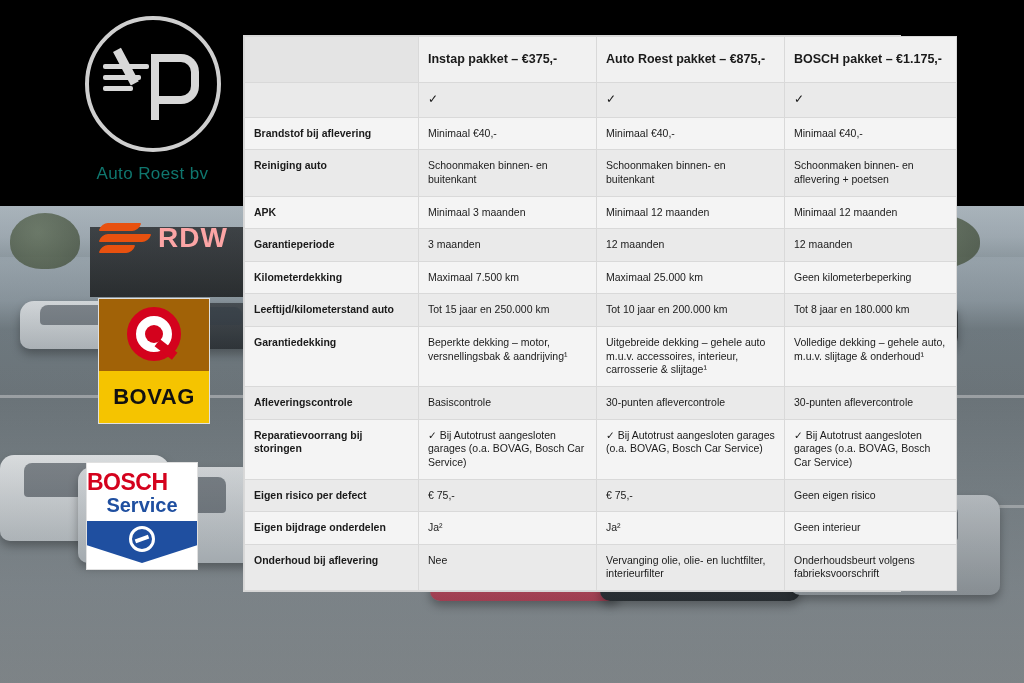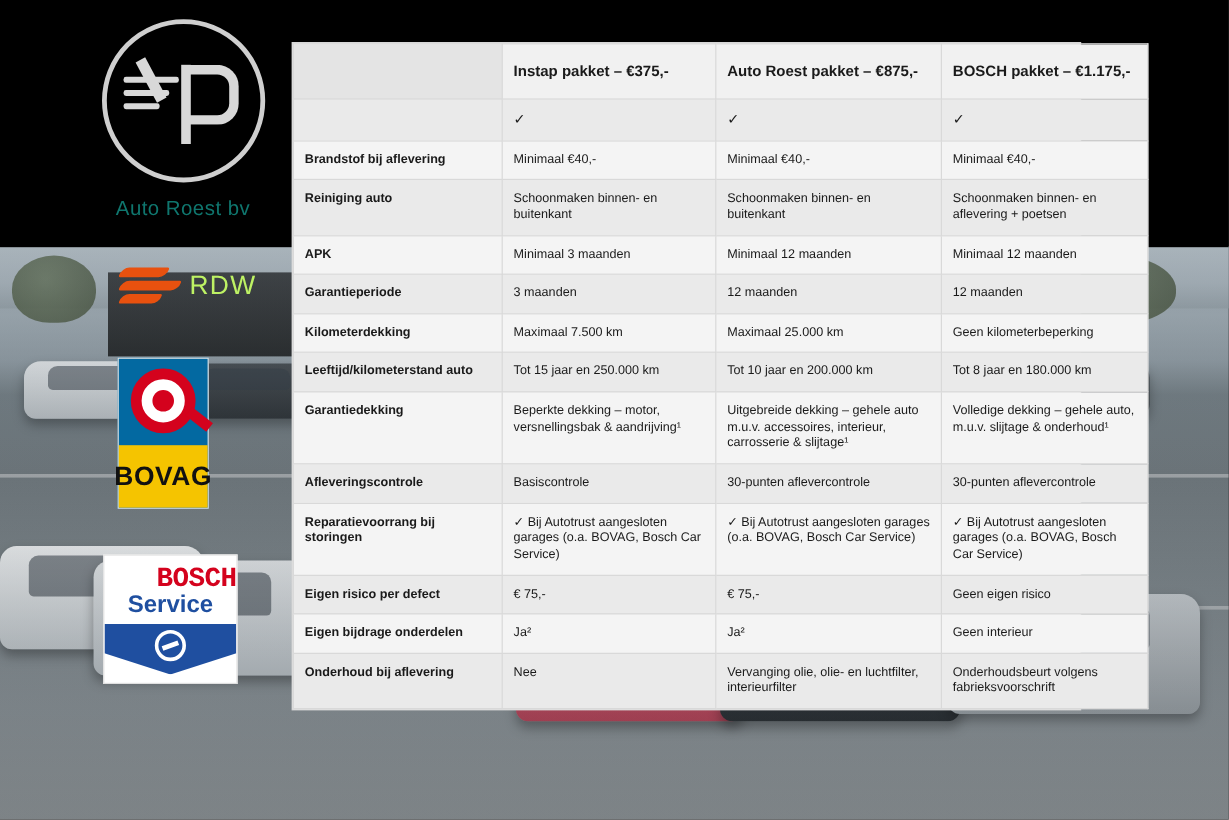--- a/index.html
+++ b/index.html
@@ -106,25 +106,25 @@
   .rdw-mark {
     width:52px; height:34px; position:relative;
   }
   .rdw-mark span {
     position:absolute; left:0; background:#e8510f; border-radius:10px 2px 10px 2px;
     transform:skewX(-18deg);
   }
   .rdw-mark span:nth-child(1){ top:2px;  width:40px; height:8px; }
   .rdw-mark span:nth-child(2){ top:13px; width:50px; height:8px; }
   .rdw-mark span:nth-child(3){ top:24px; width:34px; height:8px; }
-  .rdw-text { color:#bef264; font-size:22px; font-weight:400; letter-spacing:1px; }
+  .rdw-text { color:#fca5a5; font-size:28px; font-weight:700; letter-spacing:1px; }
 
   .bovag {
-    position:absolute; left:98px; top:298px; width:76px; height:126px;
-    background:#0369a1; border:1px solid #e0e0e0;
+    position:absolute; left:98px; top:298px; width:112px; height:126px;
+    background:#a16207; border:1px solid #e0e0e0;
   }
   .bovag-top { height:72px; position:relative; }
   .bovag-ring {
     position:absolute; left:50%; top:8px; transform:translateX(-50%);
     width:54px; height:54px; border-radius:50%;
     border:9px solid #d4021d; background:#fff;
   }
   .bovag-dot {
     position:absolute; left:50%; top:26px; transform:translateX(-50%);
     width:18px; height:18px; border-radius:50%; background:#d4021d;
@@ -135,21 +135,21 @@
   }
   .bovag-bottom {
     height:52px; background:#f5c400; display:flex; align-items:center; justify-content:center;
   }
   .bovag-bottom span { font-size:22px; font-weight:800; color:#111; letter-spacing:.5px; }
 
   .bosch {
     position:absolute; left:86px; top:462px; width:112px; height:108px;
     background:#fff; border:1px solid #e0e0e0; padding-top:6px;
   }
-  .bosch-title { color:#d4021d; font-size:23px; font-weight:800; text-align:right; letter-spacing:-.5px;font-family:Liberation Mono, monospace; }
+  .bosch-title { color:#d4021d; font-size:23px; font-weight:800; text-align:left; letter-spacing:-.5px; }
   .bosch-sub { color:#1f4fa0; font-size:20px; font-weight:700; text-align:center; margin-top:-2px; }
   .bosch-band {
     margin-top:4px; height:42px; background:#1f4fa0;
     clip-path:polygon(0 0, 100% 0, 100% 58%, 50% 100%, 0 58%);
     position:relative;
   }
   .bosch-band .circ {
     position:absolute; left:50%; top:5px; transform:translateX(-50%);
     width:26px; height:26px; border:3px solid #fff; border-radius:50%;
   }

